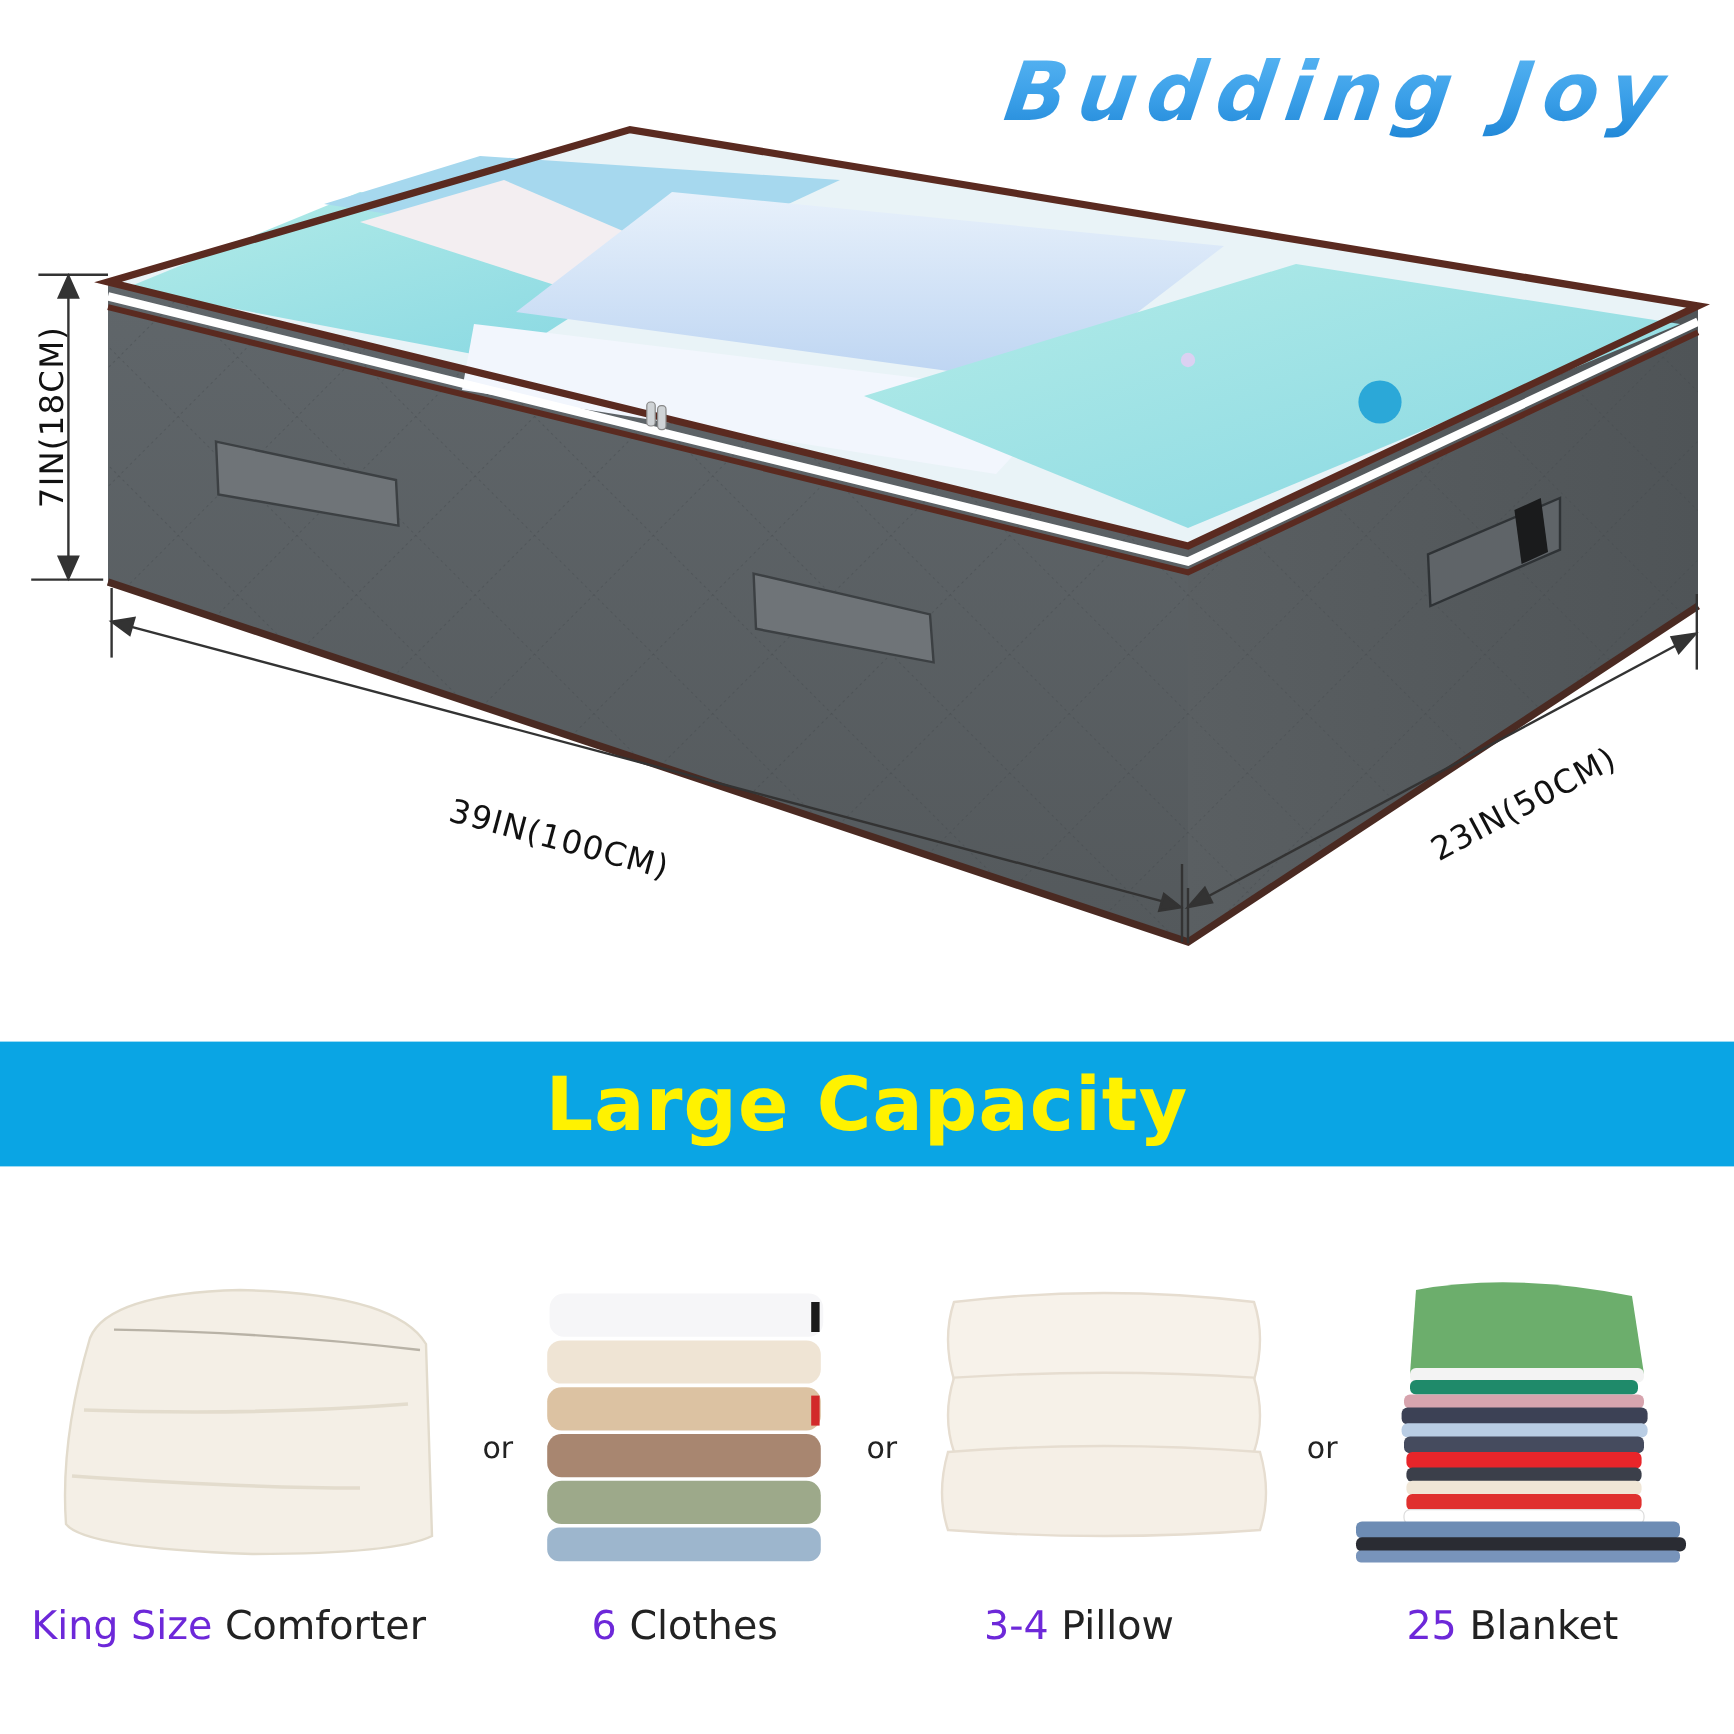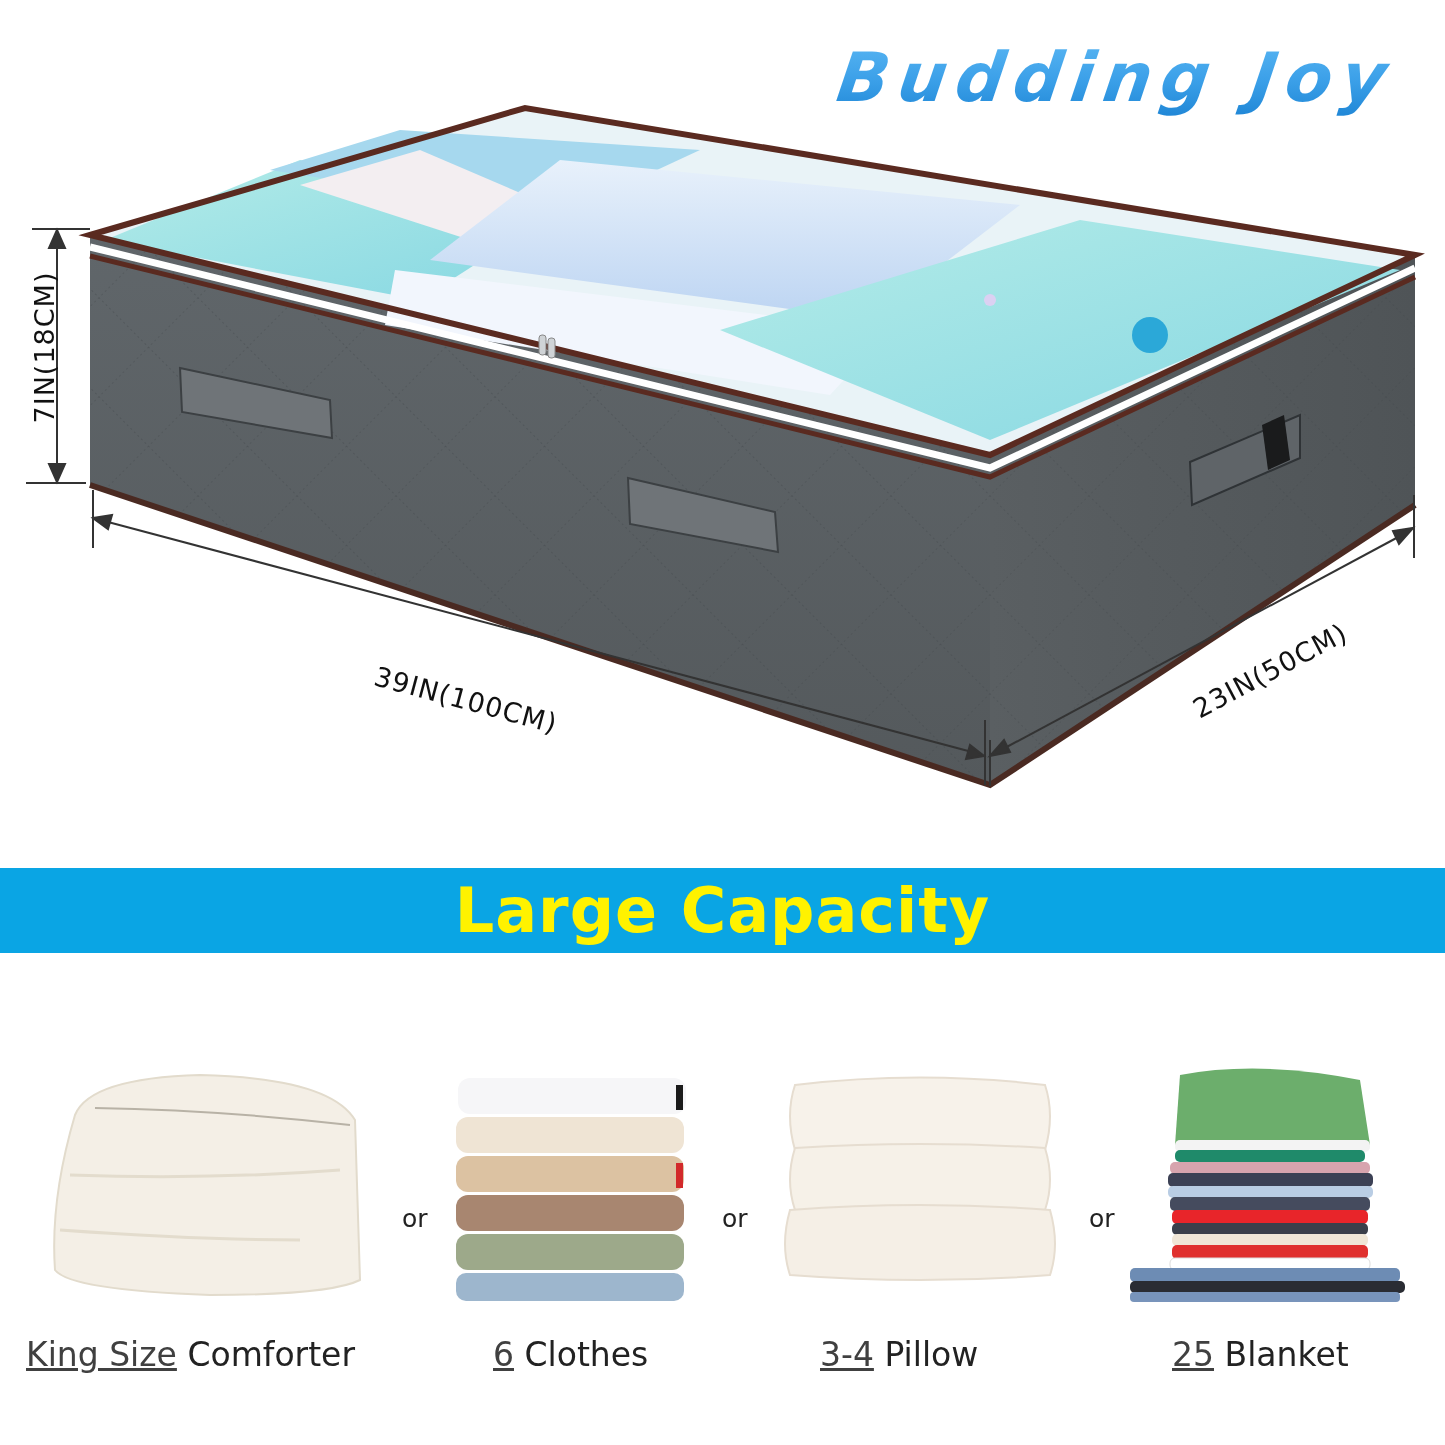--- a/index.html
+++ b/index.html
@@ -1,25 +1,25 @@
 <!DOCTYPE html>
 <html><head>
 <meta charset="utf-8">
 <style>
   html,body{margin:0;padding:0;background:#ffffff;}
   body{width:1445px;height:1445px;position:relative;overflow:hidden;font-family:"DejaVu Sans","Liberation Sans",sans-serif;}
   .abs{position:absolute;}
   .brand{left:838px;top:38px;width:580px;height:80px;font-family:"DejaVu Sans",sans-serif;font-weight:bold;font-style:italic;font-size:68px;letter-spacing:9px;line-height:80px;white-space:nowrap;
     background:linear-gradient(180deg,#5ab6f3 0%,#3a9fe8 55%,#1f86d6 100%);-webkit-background-clip:text;background-clip:text;color:transparent;transform:skewX(-8deg);}
   .dim-text{color:#111;font-family:"DejaVu Sans",sans-serif;font-size:27px;letter-spacing:1px;white-space:nowrap;}
-  .banner{left:0;top:868px;width:1445px;height:85px;background:#0aa5e4;display:flex;align-items:center;justify-content:center;}
+  .banner{left:0;top:868px;width:1445px;height:104px;background:#0aa5e4;display:flex;align-items:center;justify-content:center;}
   .banner span{color:#fff200;font-family:"DejaVu Sans",sans-serif;font-weight:bold;font-size:62px;letter-spacing:1px;}
   .cap{top:1335px;font-family:"DejaVu Sans",sans-serif;font-size:33px;white-space:nowrap;color:#222;}
-  .cap .hl{color:#404040;text-decoration:underline;}
-  .or{top:1192px;font-size:25px;color:#222;font-family:"DejaVu Sans",sans-serif;margin-top:12px;}
+  .cap .hl{color:#6d28d9;}
+  .or{top:1192px;font-size:25px;color:#222;font-family:"DejaVu Sans",sans-serif;}
   svg{position:absolute;left:0;top:0;}
 </style>
 </head>
 <body>
 
 <div class="abs brand">Budding Joy</div>
 
 <svg width="1445" height="860" viewBox="0 0 1445 860">
   <defs>
     <linearGradient id="frontG" x1="0" y1="0" x2="0" y2="1">

